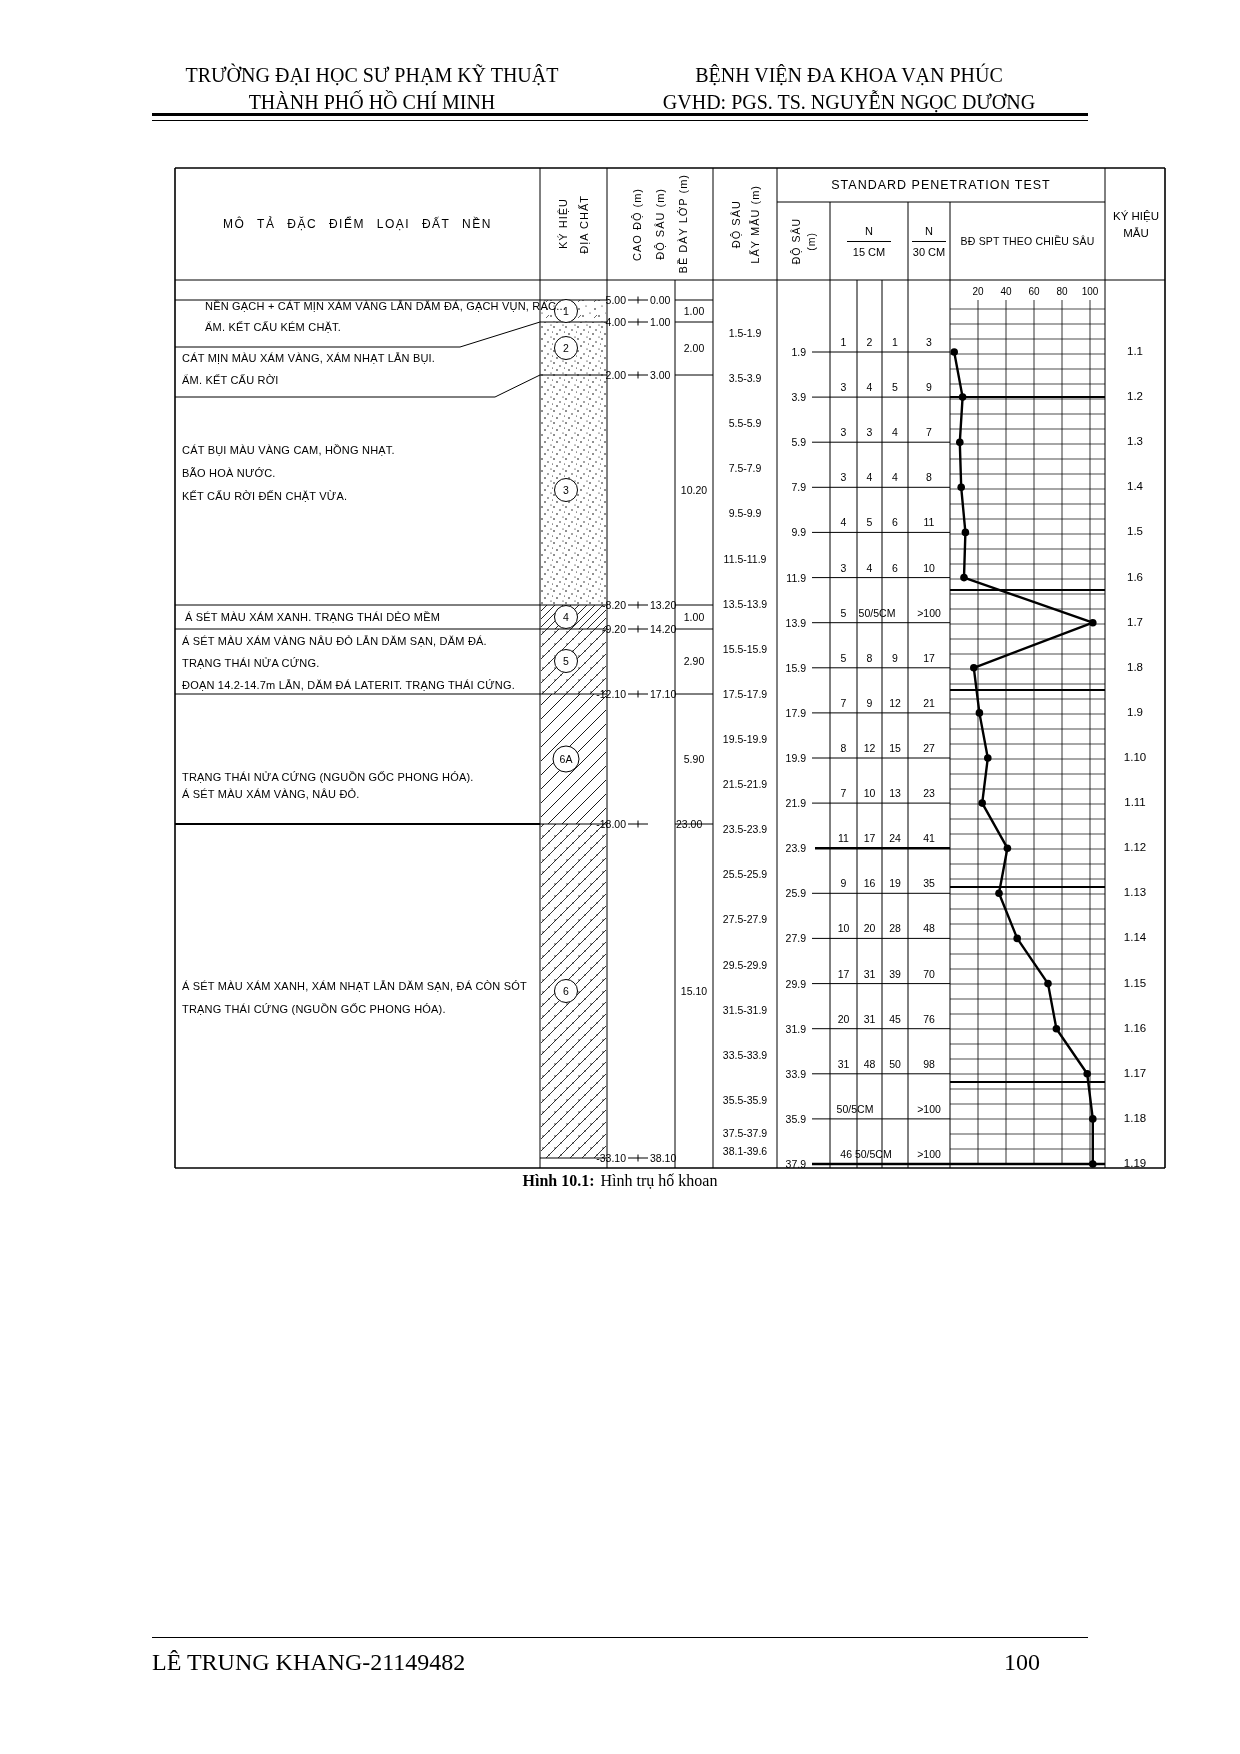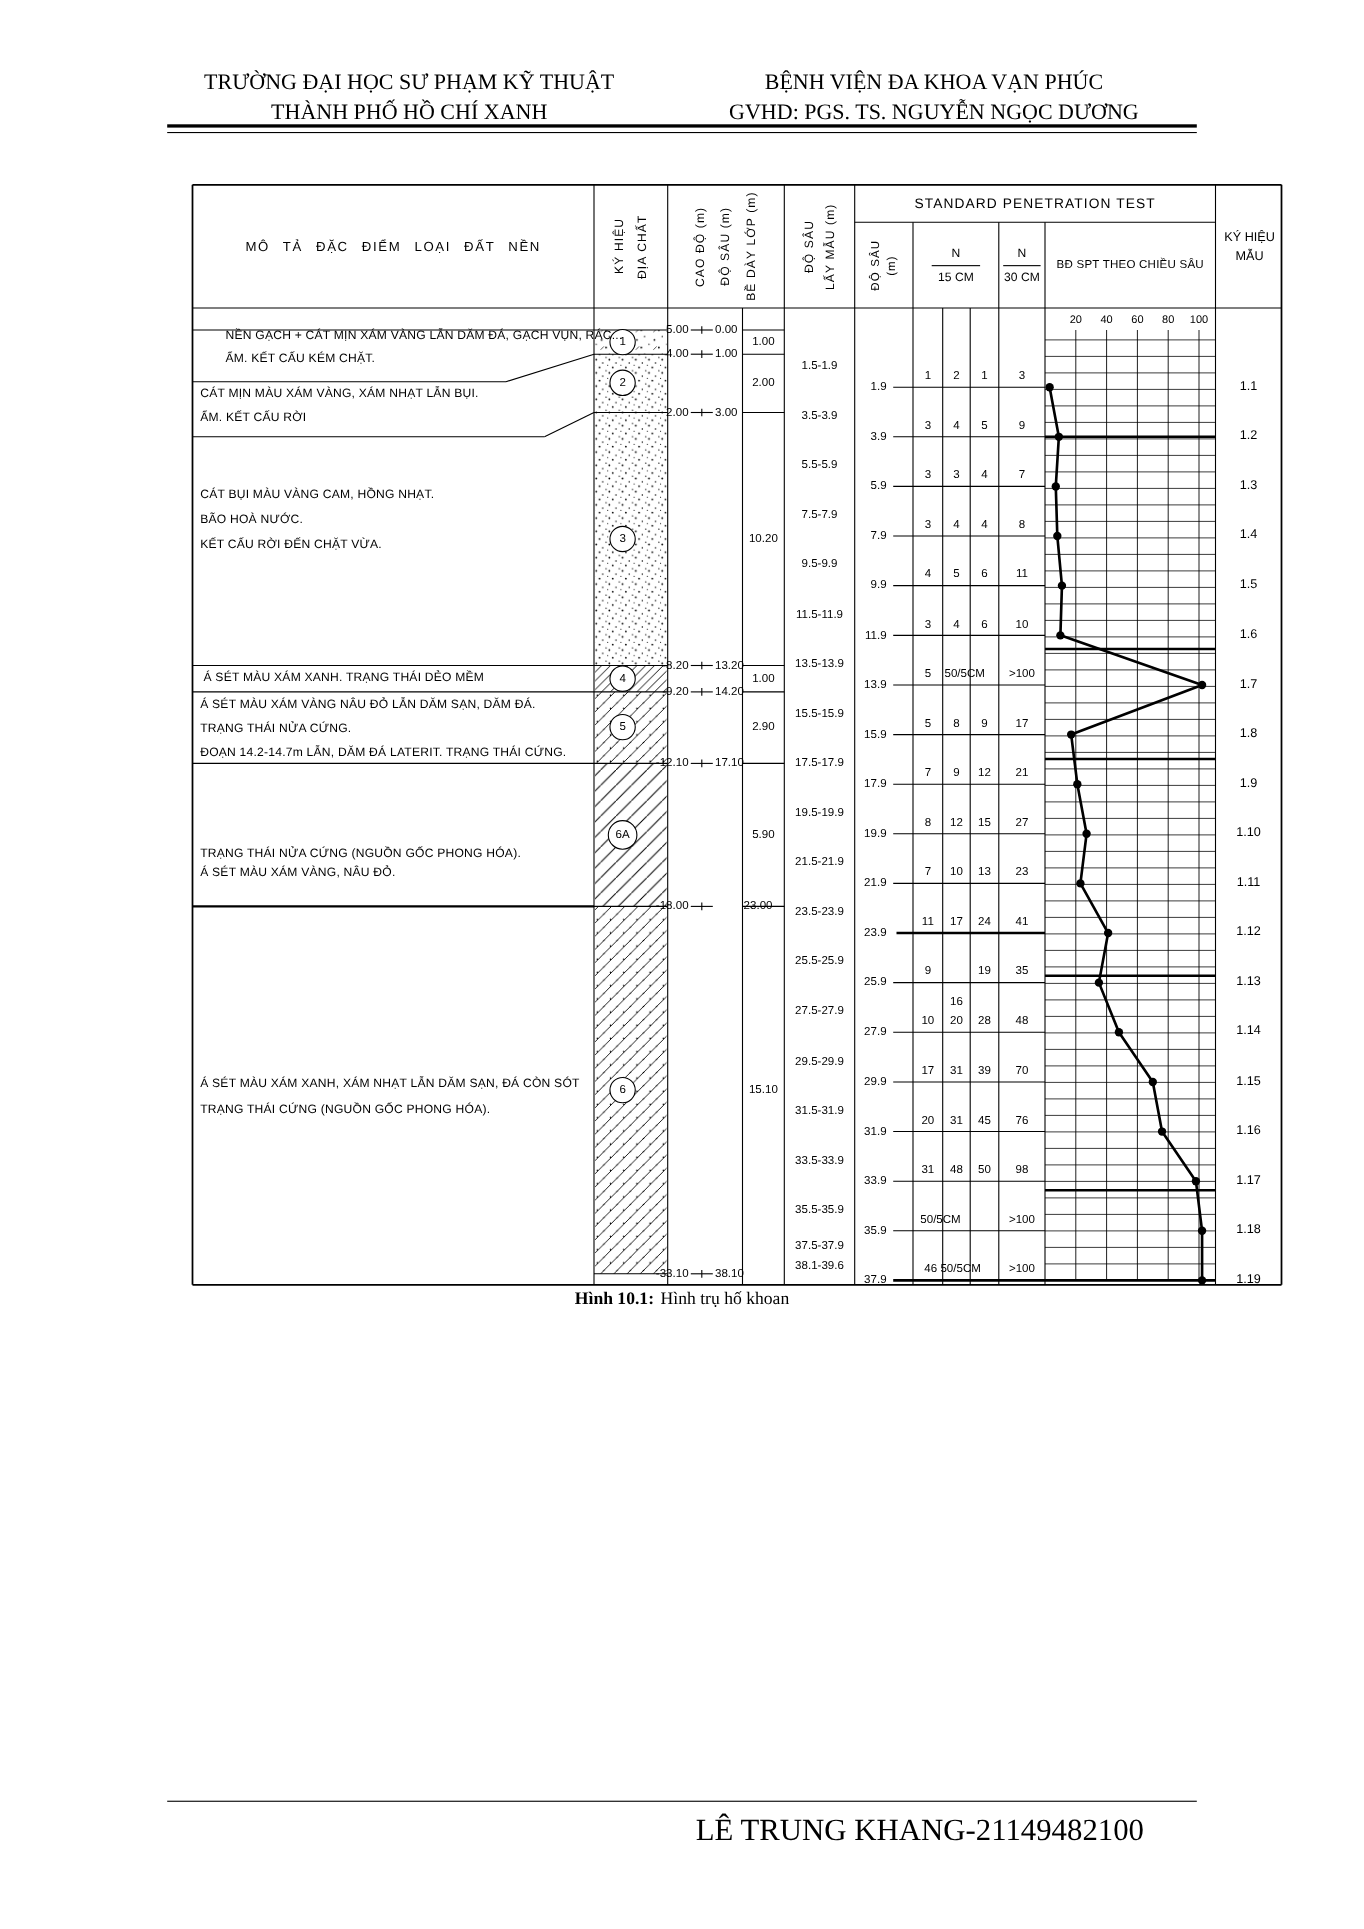--- a/index.html
+++ b/index.html
@@ -9,22 +9,22 @@
   .serif{font-family:"Liberation Serif","DejaVu Serif",serif;}
   .doc-header{position:absolute;top:62px;left:152px;width:936px;display:flex;justify-content:space-between;}
   .hdr-block{text-align:center;font-size:20px;line-height:27px;}
   .hdr-left{width:440px;}
   .hdr-right{width:478px;}
   .double-rule{position:absolute;left:152px;top:113px;width:936px;height:4px;
                border-top:3px solid #000;border-bottom:1.5px solid #000;}
   .caption{position:absolute;top:1172px;left:0;width:1240px;text-align:center;font-size:16px;}
   .caption .cap-text{margin-left:6px;}
   .footer-rule{position:absolute;left:152px;top:1637px;width:936px;border-top:1.5px solid #000;}
-  .doc-footer{position:absolute;left:152px;top:1649px;width:888px;display:flex;justify-content:flex-end;
-              font-size:28px;}
+  .doc-footer{position:absolute;left:152px;top:1649px;width:888px;display:flex;justify-content:space-between;
+              font-size:24px;}
   
   #bh-svg{position:absolute;left:0;top:0;}
   #overlay{position:absolute;left:0;top:0;width:1240px;height:1754px;pointer-events:none;}
   .hbox{position:absolute;display:flex;align-items:center;justify-content:center;color:#000;}
   .vtext{writing-mode:vertical-rl;transform:rotate(180deg);font-size:11px;letter-spacing:1px;white-space:nowrap;}
   #h-desc{left:175px;top:168px;width:365px;height:112px;font-size:12px;letter-spacing:1.5px;word-spacing:7px;text-align:center;}
   #h-sym{left:540px;top:168px;width:67px;height:112px;gap:9px;}
   #h-elev{left:607px;top:168px;width:106px;height:112px;gap:11px;}
   #h-samp{left:713px;top:168px;width:64px;height:112px;gap:7px;}
   #h-spt-band{left:777px;top:168px;width:328px;height:34px;font-size:12.5px;letter-spacing:1px;}
@@ -47,21 +47,21 @@
              transform:translate(0,-50%);}
 </style>
 </head>
 <body>
 
 <div class="page">
 
   <div class="doc-header serif">
     <div class="hdr-block hdr-left">
       <div>TRƯỜNG ĐẠI HỌC SƯ PHẠM KỸ THUẬT</div>
-      <div>THÀNH PHỐ HỒ CHÍ XANH</div>
+      <div>THÀNH PHỐ HỒ CHÍ MINH</div>
     </div>
     <div class="hdr-block hdr-right">
       <div>BỆNH VIỆN ĐA KHOA VẠN PHÚC</div>
       <div>GVHD: PGS. TS. NGUYỄN NGỌC DƯƠNG</div>
     </div>
   </div>
   <div class="double-rule"></div>
 
   <svg id="bh-svg" width="1240" height="1754" xmlns="http://www.w3.org/2000/svg">
     <defs>
@@ -442,21 +442,21 @@
       <div class="lab" style="left: 745px; top: 829.2px;">23.5-23.9</div>
       <div class="lab rt" style="left: 806px; top: 848.2px;">23.9</div>
       <div class="lab" style="left: 843.5px; top: 838.2px;">11</div>
       <div class="lab" style="left: 869.5px; top: 838.2px;">17</div>
       <div class="lab" style="left: 895px; top: 838.2px;">24</div>
       <div class="lab" style="left: 929px; top: 838.2px;">41</div>
       <div class="lab km" style="left: 1135px; top: 848.2px;">1.12</div>
       <div class="lab" style="left: 745px; top: 874.3px;">25.5-25.9</div>
       <div class="lab rt" style="left: 806px; top: 893.3px;">25.9</div>
       <div class="lab" style="left: 843.5px; top: 883.3px;">9</div>
-      <div class="lab" style="left: 869.5px; top: 883.3px; margin-top: 28px;">16</div>
+      <div class="lab" style="left: 869.5px; top: 883.3px;">16</div>
       <div class="lab" style="left: 895px; top: 883.3px;">19</div>
       <div class="lab" style="left: 929px; top: 883.3px;">35</div>
       <div class="lab km" style="left: 1135px; top: 893.3px;">1.13</div>
       <div class="lab" style="left: 745px; top: 919.4px;">27.5-27.9</div>
       <div class="lab rt" style="left: 806px; top: 938.4px;">27.9</div>
       <div class="lab" style="left: 843.5px; top: 928.4px;">10</div>
       <div class="lab" style="left: 869.5px; top: 928.4px;">20</div>
       <div class="lab" style="left: 895px; top: 928.4px;">28</div>
       <div class="lab" style="left: 929px; top: 928.4px;">48</div>
       <div class="lab km" style="left: 1135px; top: 938.4px;">1.14</div>

